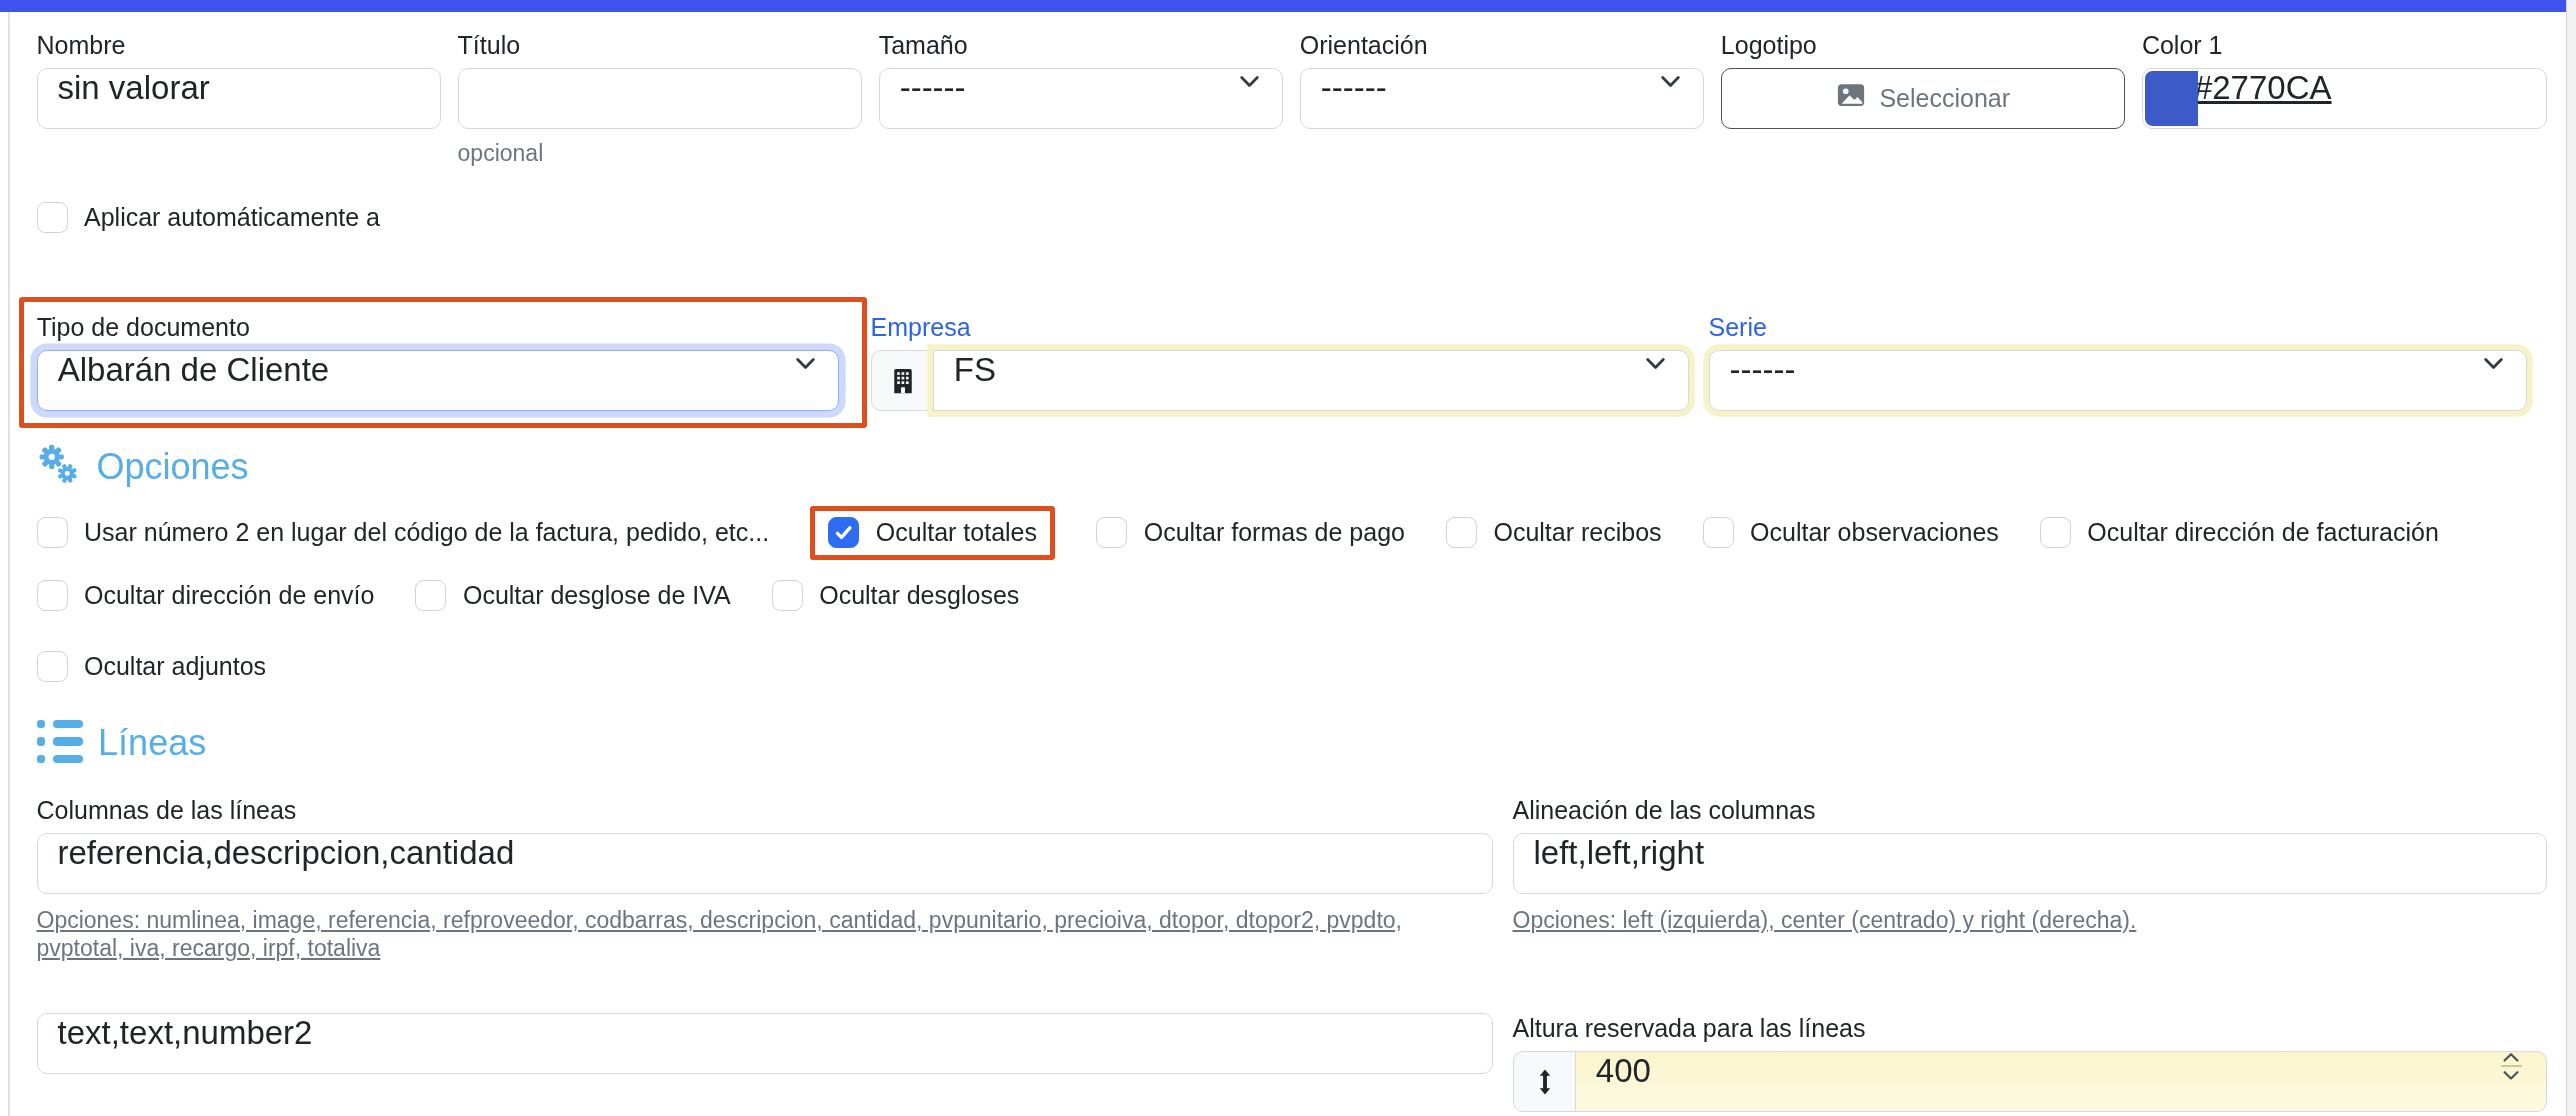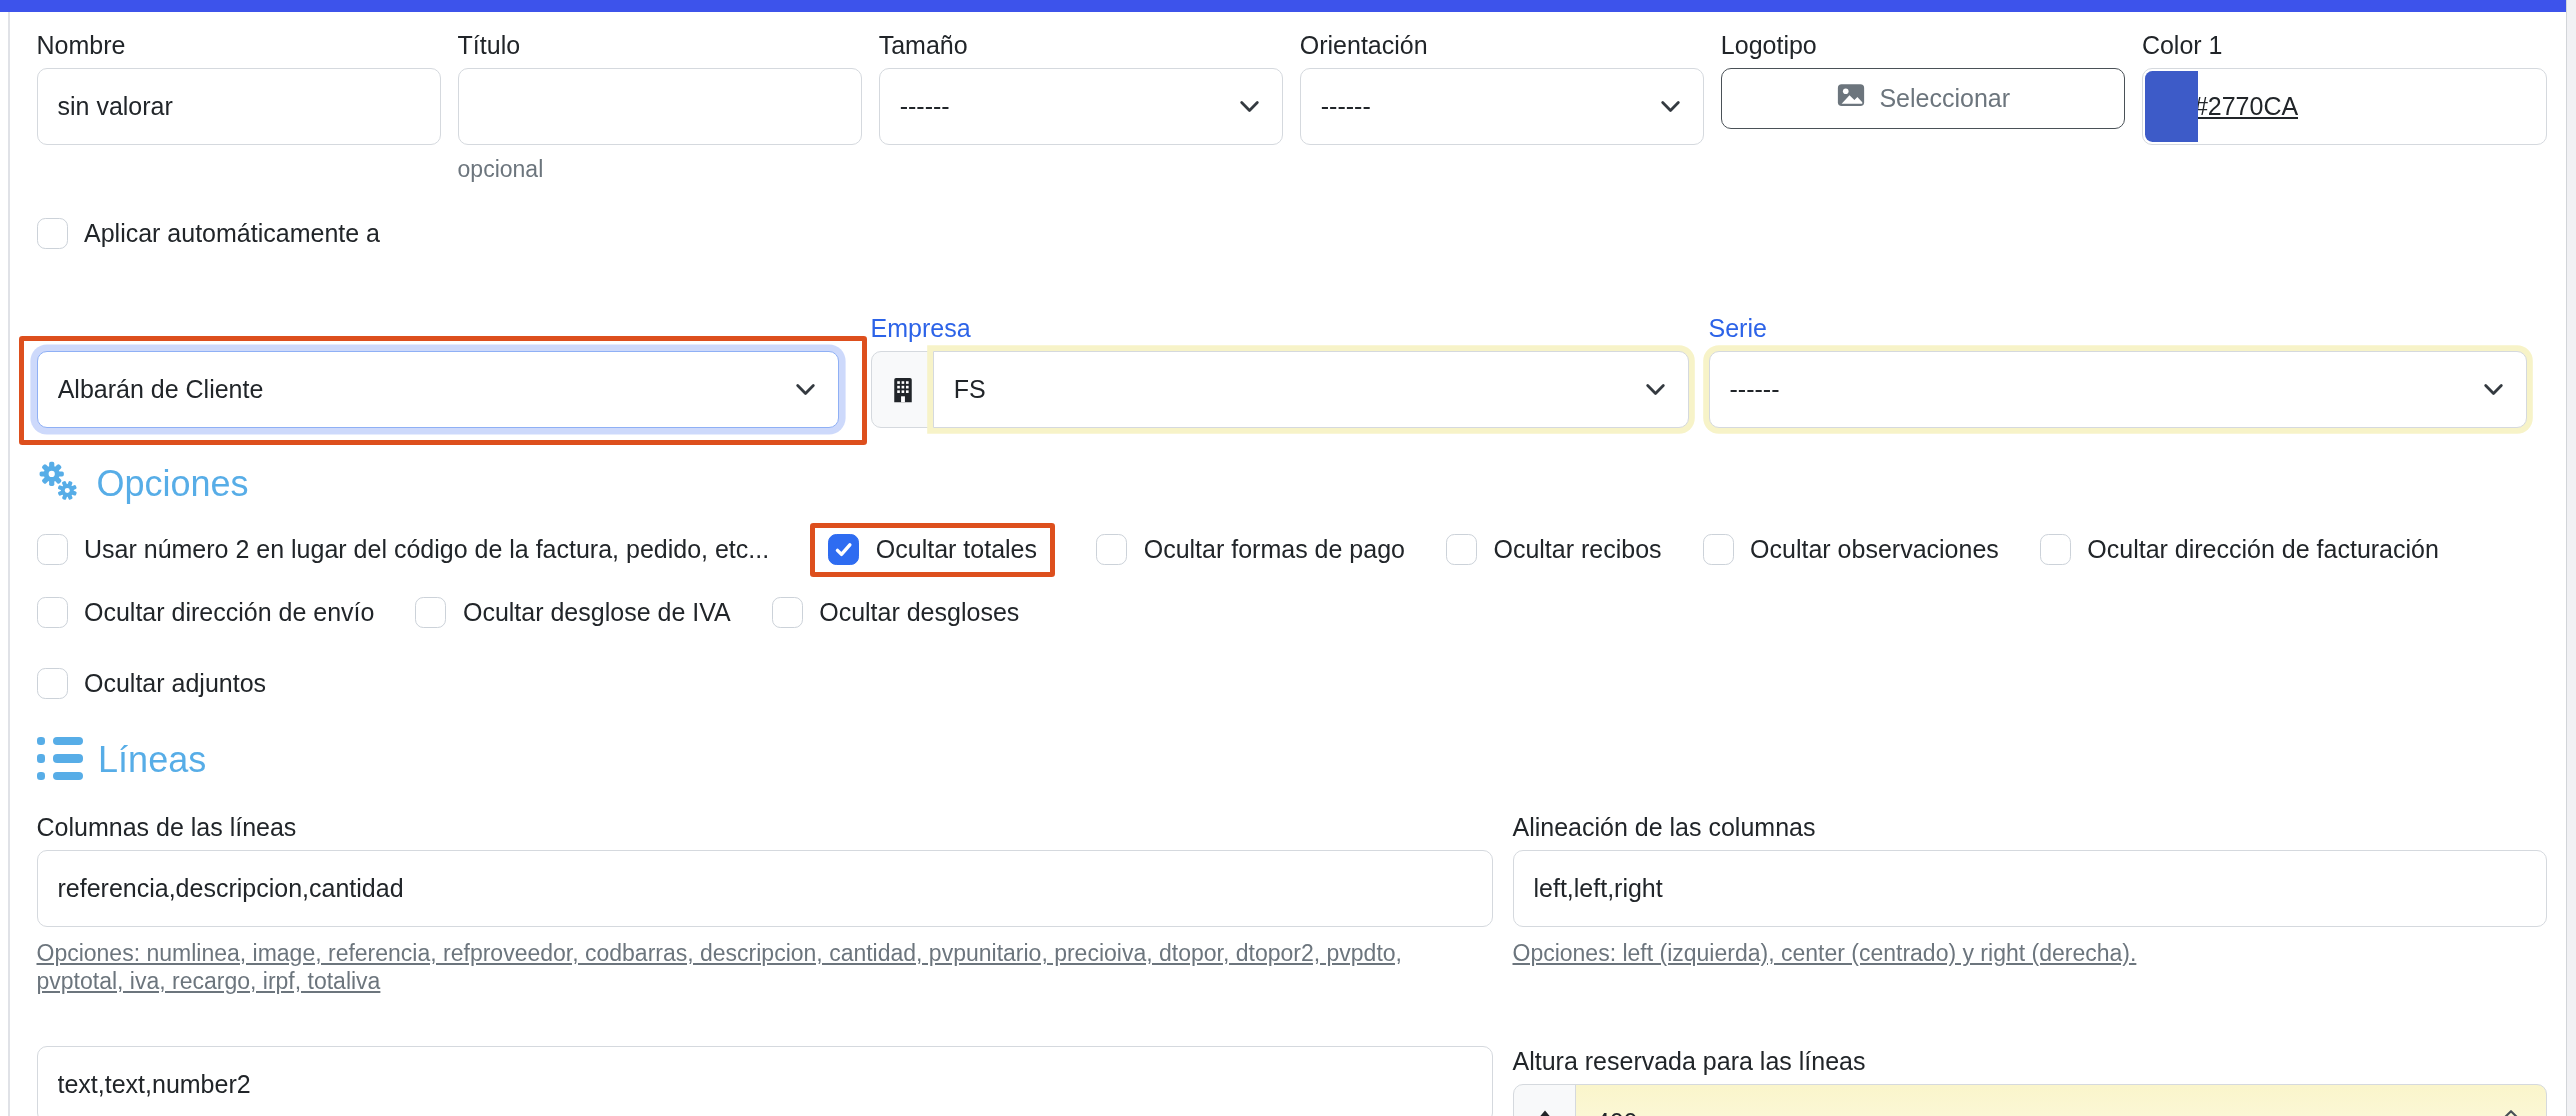--- a/index.html
+++ b/index.html
@@ -12,22 +12,22 @@
   .left-hairline { position:absolute; left:8.3px; top:11.6px; bottom:0; width:1.7px; background:#e0e2e7; }
   .scrollstrip { position:absolute; right:0; top:0; bottom:0; width:10px; background:#f1f1f4; border-left:1.7px solid #d2d5d9; }
 
   .content { position:absolute; left:10px; right:10px; top:11.6px; bottom:0; padding:18px 20px 0 26.5px; overflow:hidden; }
   .inner { width:2510px; }
 
   .lbl { display:block; font-size:25px; line-height:30px; color:#212529; margin-bottom:8.3px; white-space:nowrap; }
   .lbl.blue { color:#2C63E8; }
   .helper { font-size:23px; line-height:28px; color:#6c757d; }
 
-  .control { height:77px; border:1.7px solid #d5d9de; border-radius:10px; background:#fff;
-             display:flex; align-items:center; padding:0 20px; font-size:25px; color:#212529; }
+  .control { height:61px; border:1.7px solid #d5d9de; border-radius:10px; background:#fff;
+             display:flex; align-items:flex-start; padding:0 20px; font-size:33px; color:#212529; }
   .control .val { white-space:nowrap; overflow:hidden; }
   .select .chev { margin-left:auto; flex:0 0 auto; display:flex; }
 
   
   .row1 { display:grid; grid-template-columns:repeat(6,1fr); column-gap:16.5px; }
   .row1 .helper { margin-top:10px; }
 
   .btn-upload { height:61px; border:1.7px solid #4a5157; border-radius:10px; background:#fff;
                 display:flex; align-items:center; justify-content:center; gap:13.2px;
                 font-size:25px; color:#6c757d; cursor:pointer; }
@@ -156,20 +156,21 @@
 
       <div class="cbitem aplicar">
         <span class="cb">
           
         </span>
         <span class="cbl">Aplicar automáticamente a</span>
       </div>
 
       <div class="docrow">
         <div class="hlbox">
+          <span class="lbl">Tipo de documento</span>
           <div class="control select">
             <span class="val">Albarán de Cliente</span>
             <span class="chev">
               <svg width="25" height="25" viewBox="0 0 16 16">
                   <path d="M3 5.5 8 10.5 13 5.5" fill="none" stroke="#343a40" stroke-width="1.8" stroke-linecap="round" stroke-linejoin="round"></path>
                 </svg>
             </span>
           </div>
         </div>
 

